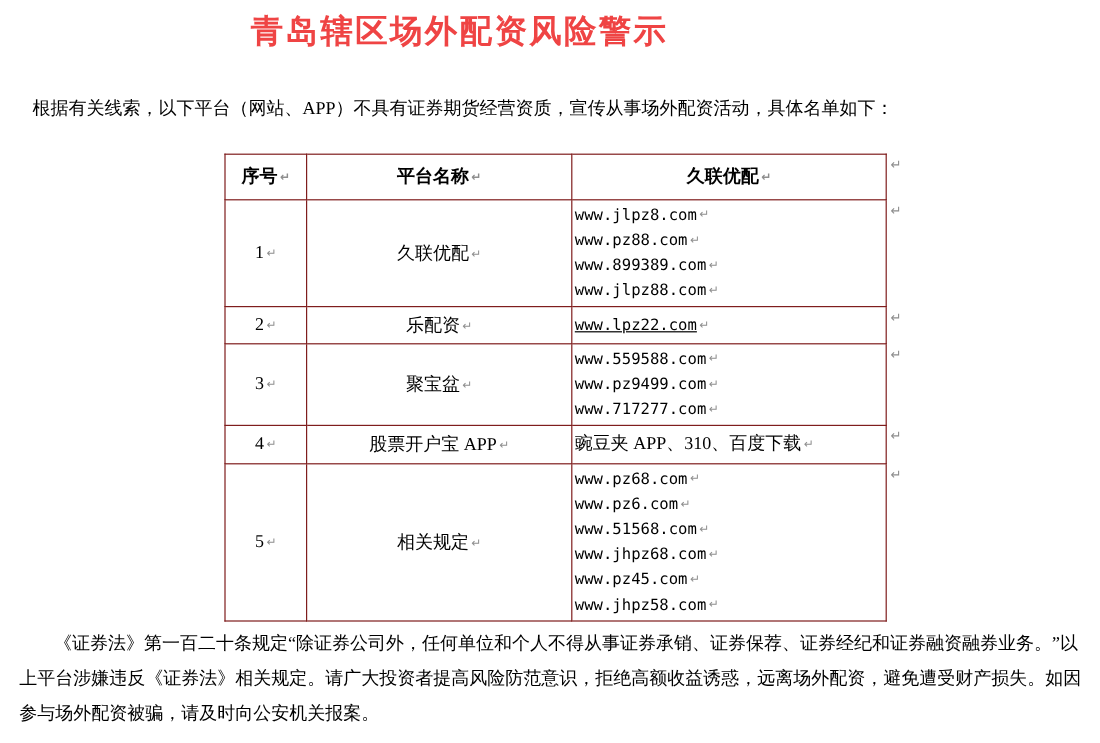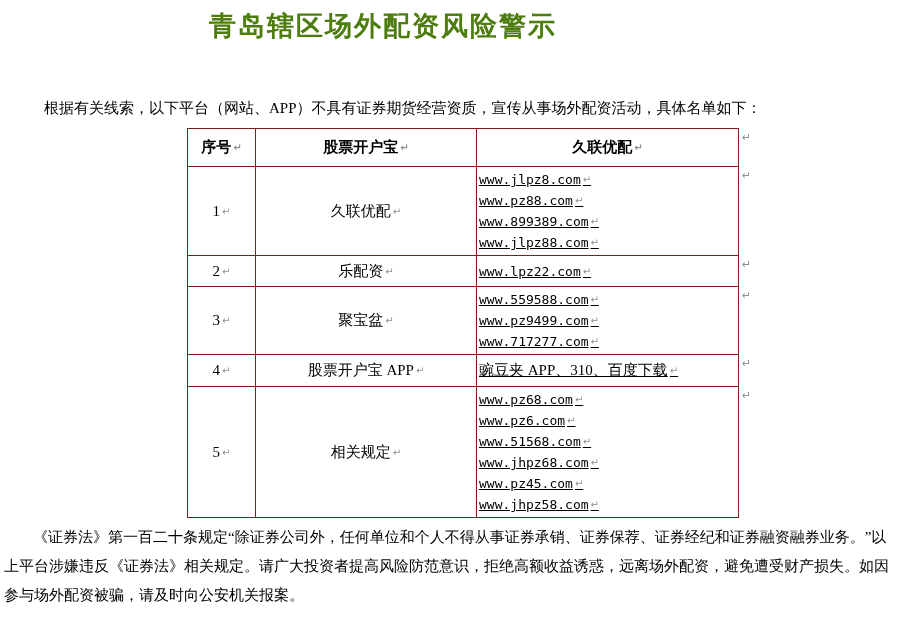--- a/index.html
+++ b/index.html
@@ -21,21 +21,21 @@
     font-size: 27px;
     font-weight: bold;
     letter-spacing: 2px;
     font-family: "DejaVu Serif", serif;
   }
 
   .intro {
     position: absolute;
     top: 82px; left: 6px;
     width: 890px;
-    margin: 17px;
+    margin: 0;
     font-size: 15px;
     line-height: 19px;
     text-indent: 21px;
   }
 
   table.doc-table {
     position: absolute;
     left: 187px; top: 128px;
     border-collapse: collapse;
     table-layout: fixed;
@@ -58,21 +58,20 @@
 
   .doc-table th { font-weight: bold; text-align: center; }
   td.no-cell, td.name-cell { text-align: center; }
 
   td.url-cell { padding: 2px 0 2px 2px; }
   .url-line {
     font-family: "DejaVu Sans Mono", monospace;
     font-size: 13px;
     line-height: 21px;
     white-space: nowrap;
-    text-decoration: underline;
   }
   .url-line .url.link { text-decoration: underline; }
   .url-line.cn {
     font-family: "Liberation Serif", serif;
     font-size: 15px;
     line-height: 27px;
   }
 
   .pm {
     color: #8f8f8f;
@@ -83,45 +82,45 @@
   }
   .row-mark {
     position: absolute;
     color: #8f8f8f;
     font-family: "DejaVu Sans", sans-serif;
     font-size: 11px;
   }
 
   .footer {
     position: absolute;
-    top: 523px; left: 4px;
+    top: 523px; left: 16px;
     width: 888px;
     margin: 0;
     font-size: 15px;
     line-height: 29px;
     text-indent: 29px;
   }
 </style>
 </head>
 <body>
 
 <div class="doc">
-  <h1 class="title" style="color: #4d7c0f;">青岛辖区场外配资风险警示</h1>
+  <h1 class="title" style="color: #ef4444;">青岛辖区场外配资风险警示</h1>
   <p class="intro">根据有关线索，以下平台（网站、APP）不具有证券期货经营资质，宣传从事场外配资活动，具体名单如下：</p>
 
   <table class="doc-table">
     <colgroup>
         <col class="c1">
         <col class="c2">
         <col class="c3">
       </colgroup>
     <thead>
         <tr>
           <th><span>序号</span><span class="pm">↵</span></th>
-          <th><span>股票开户宝</span><span class="pm">↵</span></th>
+          <th><span>平台名称</span><span class="pm">↵</span></th>
           <th><span>久联优配</span><span class="pm">↵</span></th>
         </tr>
       </thead>
     <tbody>
         <tr>
           <td class="no-cell"><span>1</span><span class="pm">↵</span></td>
           <td class="name-cell"><span>久联优配</span><span class="pm">↵</span></td>
           <td class="url-cell">
             <div class="url-line"><span class="url">www.jlpz8.com</span><span class="pm">↵</span></div>
             <div class="url-line"><span class="url">www.pz88.com</span><span class="pm">↵</span></div>

